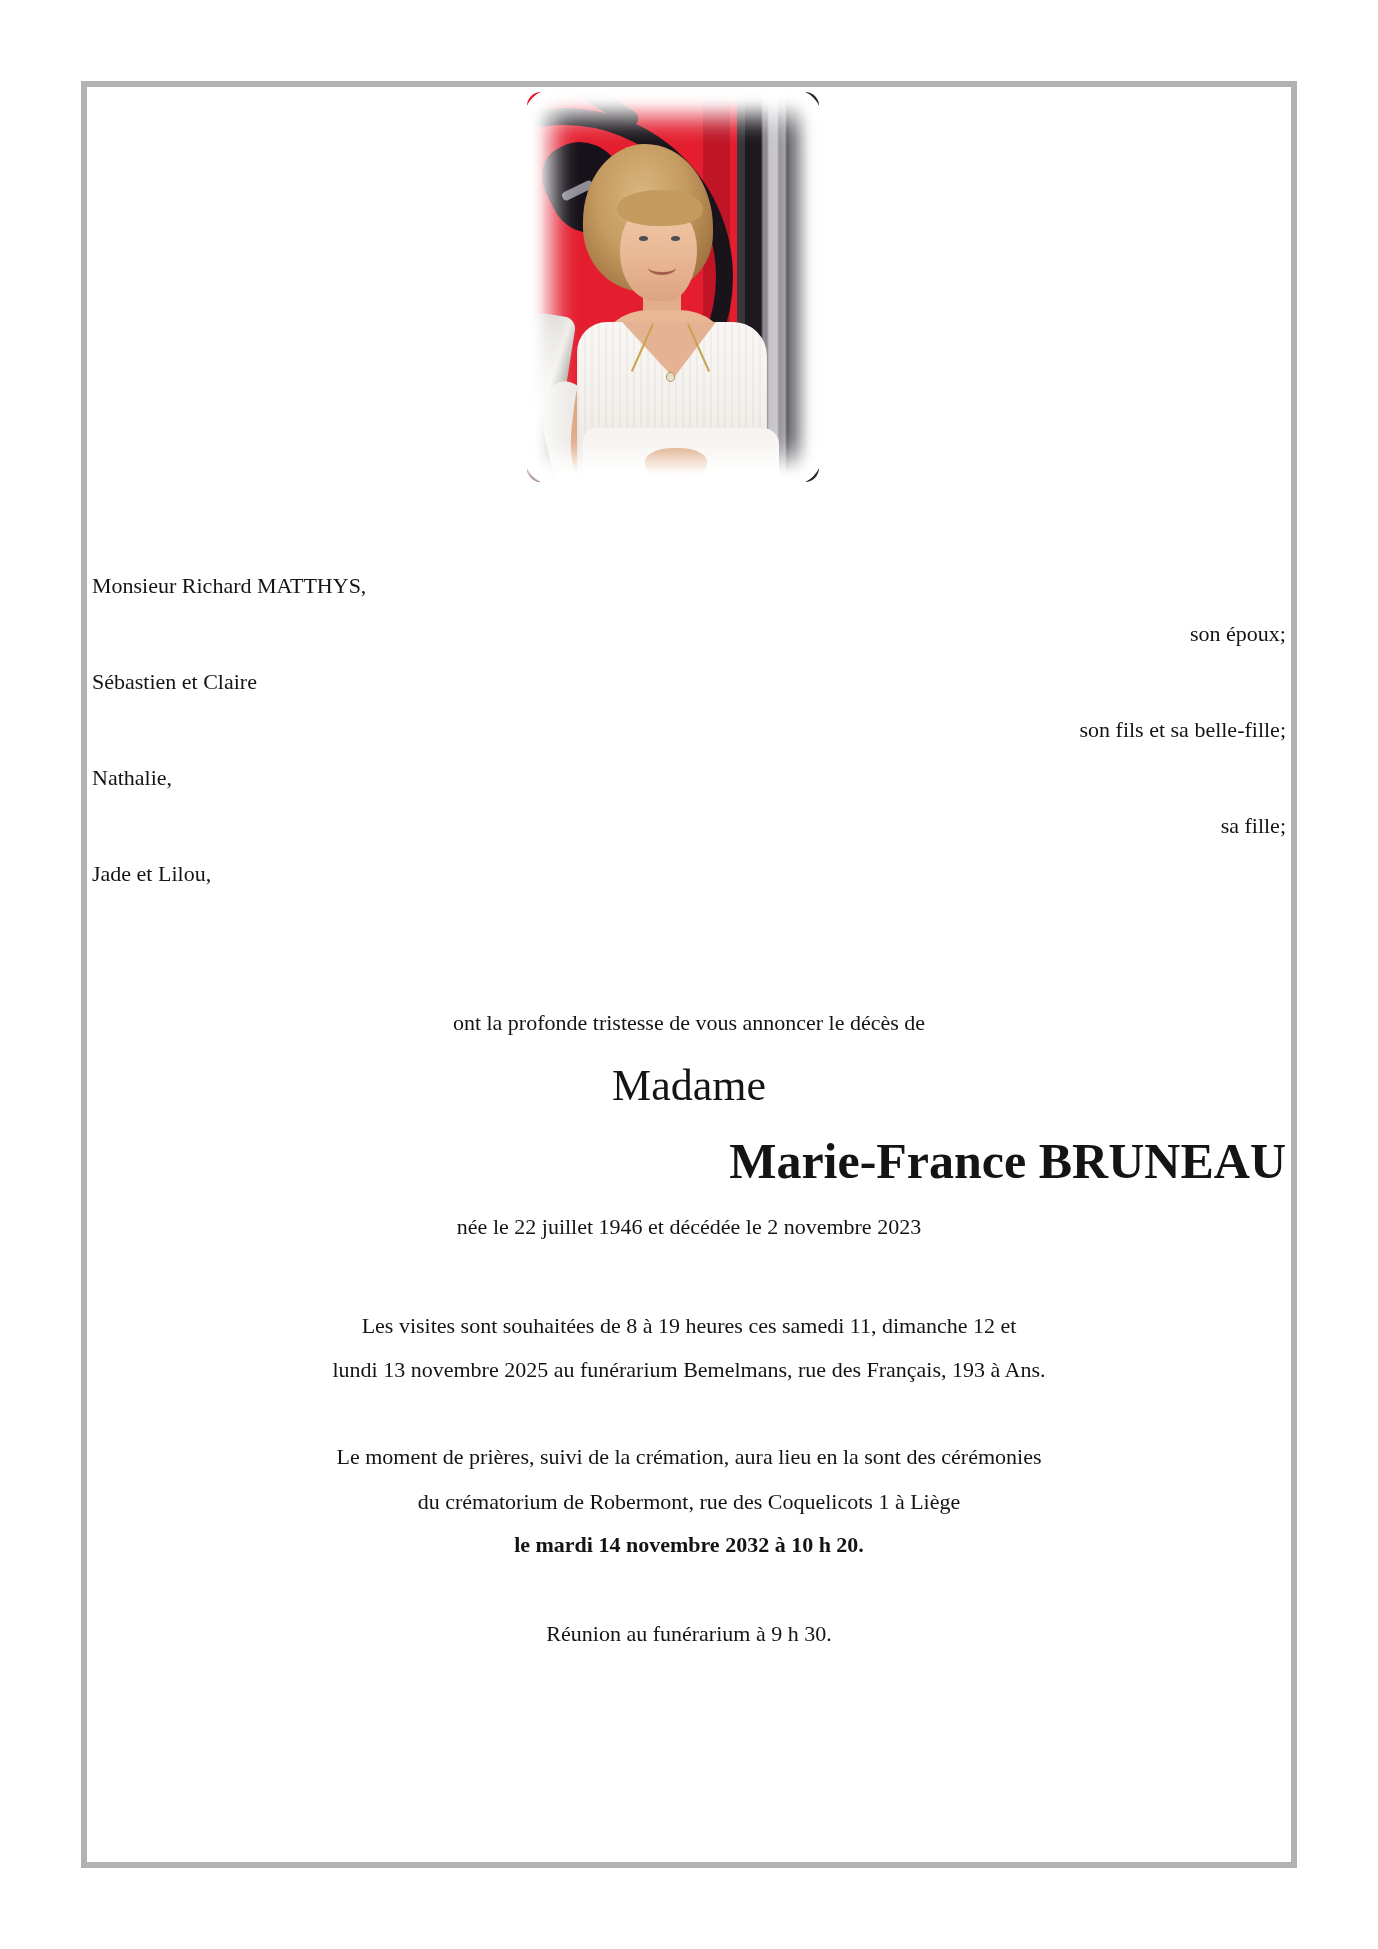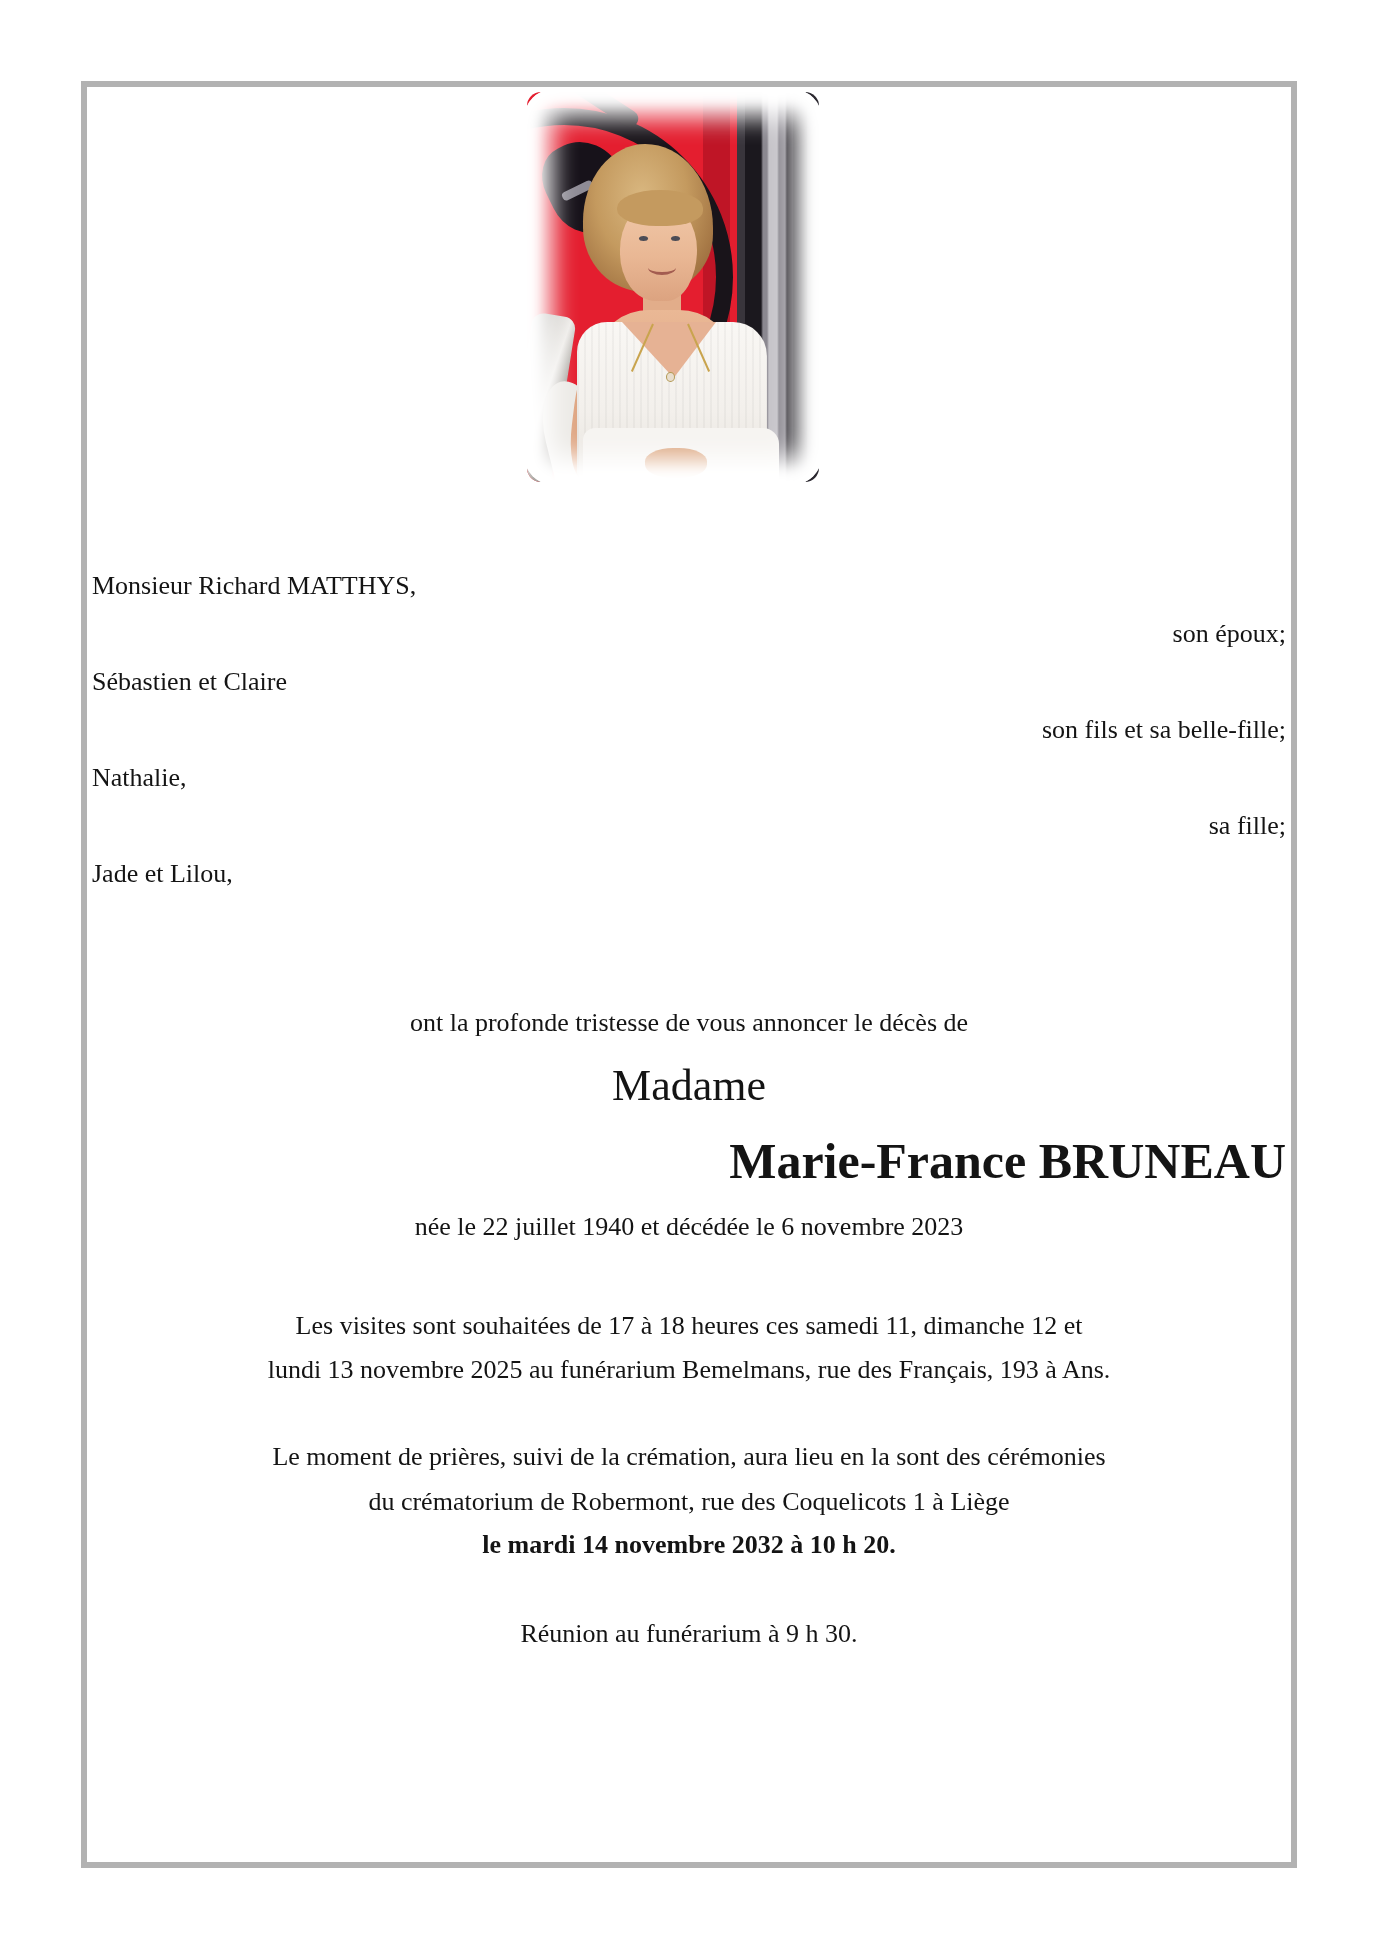--- a/index.html
+++ b/index.html
@@ -18,21 +18,21 @@
     font-family:"Liberation Serif","DejaVu Serif",serif;color:var(--text);
     overflow:hidden;
   }
   .frame{
     position:absolute;left:81px;top:81px;width:1216px;height:1787px;
     border:6px solid var(--frame);box-sizing:border-box;background:#ffffff;
   }
   
   .ln{
     position:absolute;left:92px;width:1194px;height:47px;line-height:47px;
-    font-size:26px;white-space:nowrap;
+    font-size:22px;white-space:nowrap;
   }
   .l{text-align:left;}
   .r{text-align:right;}
   .c{text-align:center;}
   .b{font-weight:bold;}
   .title-line{height:56px;line-height:56px;font-size:44px;}
   .name-line{height:68px;line-height:68px;font-size:50px;font-weight:bold;text-align:right;}
   
   .photo{position:absolute;left:527px;top:92px;width:292px;height:390px;overflow:hidden;border-radius:14px;}
   .photo *{position:absolute;}
@@ -125,23 +125,23 @@
   <div class="ln l" style="top:658px">Sébastien et Claire</div>
   <div class="ln r" style="top:610px">son époux;</div>
   <div class="ln r" style="top:706px">son fils et sa belle-fille;</div>
   <div class="ln l" style="top:754px">Nathalie,</div>
   <div class="ln r" style="top:802px">sa fille;</div>
   <div class="ln l" style="top:850px">Jade et Lilou,</div>
 
   <div class="ln c" style="top:999px">ont la profonde tristesse de vous annoncer le décès de</div>
   <div class="ln c title-line" style="top:1058px">Madame</div>
   <div class="ln c name-line" style="top:1127px">Marie-France BRUNEAU</div>
-  <div class="ln c" style="top:1203px">née le 22 juillet 1940 et décédée le 6 novembre 2023</div>
+  <div class="ln c" style="top:1203px">née le 22 juillet 1946 et décédée le 2 novembre 2023</div>
 
-  <div class="ln c" style="top:1302px">Les visites sont souhaitées de 17 à 18 heures ces samedi 11, dimanche 12 et</div>
+  <div class="ln c" style="top:1302px">Les visites sont souhaitées de 8 à 19 heures ces samedi 11, dimanche 12 et</div>
   <div class="ln c" style="top:1346px">lundi 13 novembre 2025 au funérarium Bemelmans, rue des Français, 193 à Ans.</div>
 
   <div class="ln c" style="top:1433px">Le moment de prières, suivi de la crémation, aura lieu en la sont des cérémonies</div>
   <div class="ln c" style="top:1478px">du crématorium de Robermont, rue des Coquelicots 1 à Liège</div>
   <div class="ln c b" style="top:1521px">le mardi 14 novembre 2032 à 10 h 20.</div>
 
   <div class="ln c" style="top:1610px">Réunion au funérarium à 9 h 30.</div>
 </div>
 
 </body></html>

